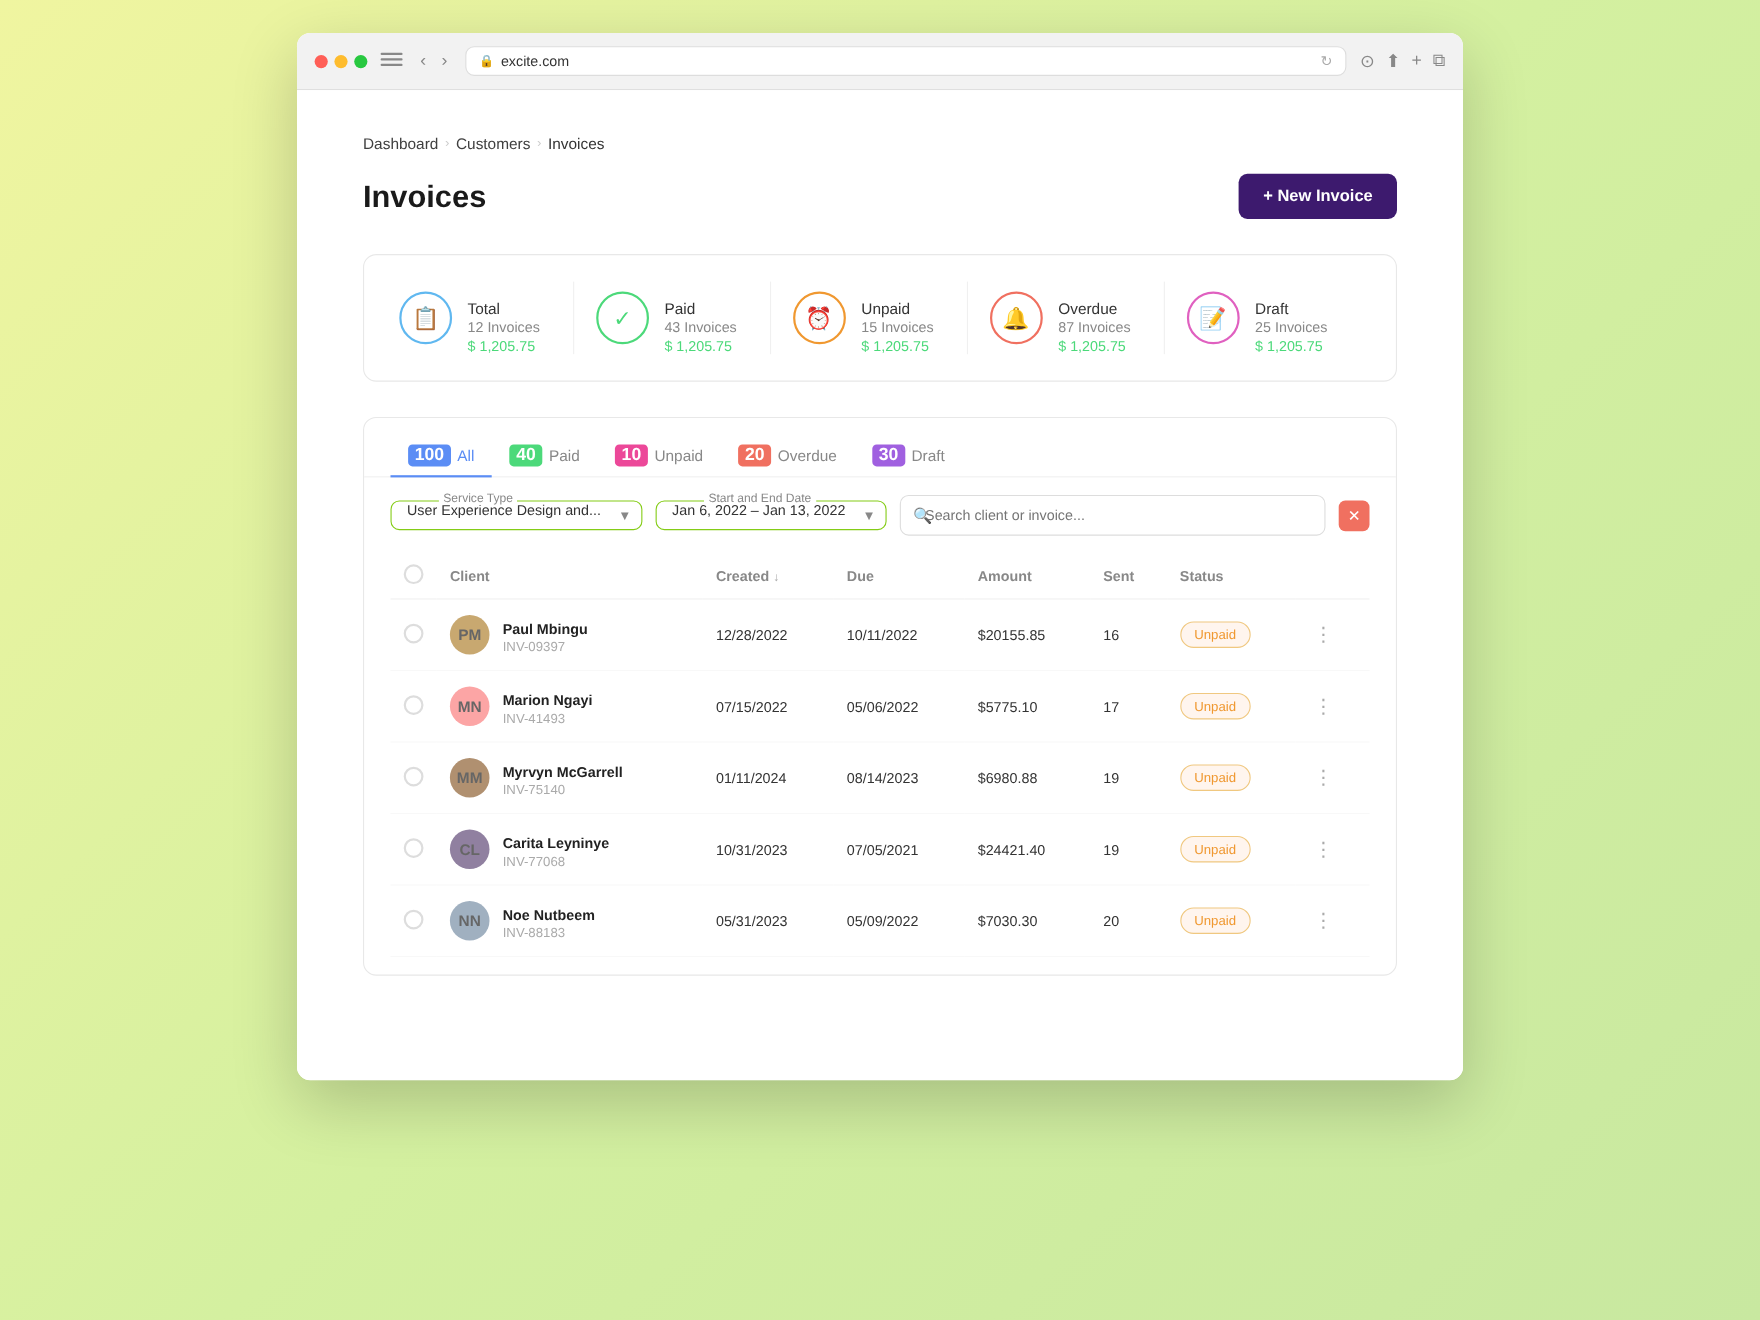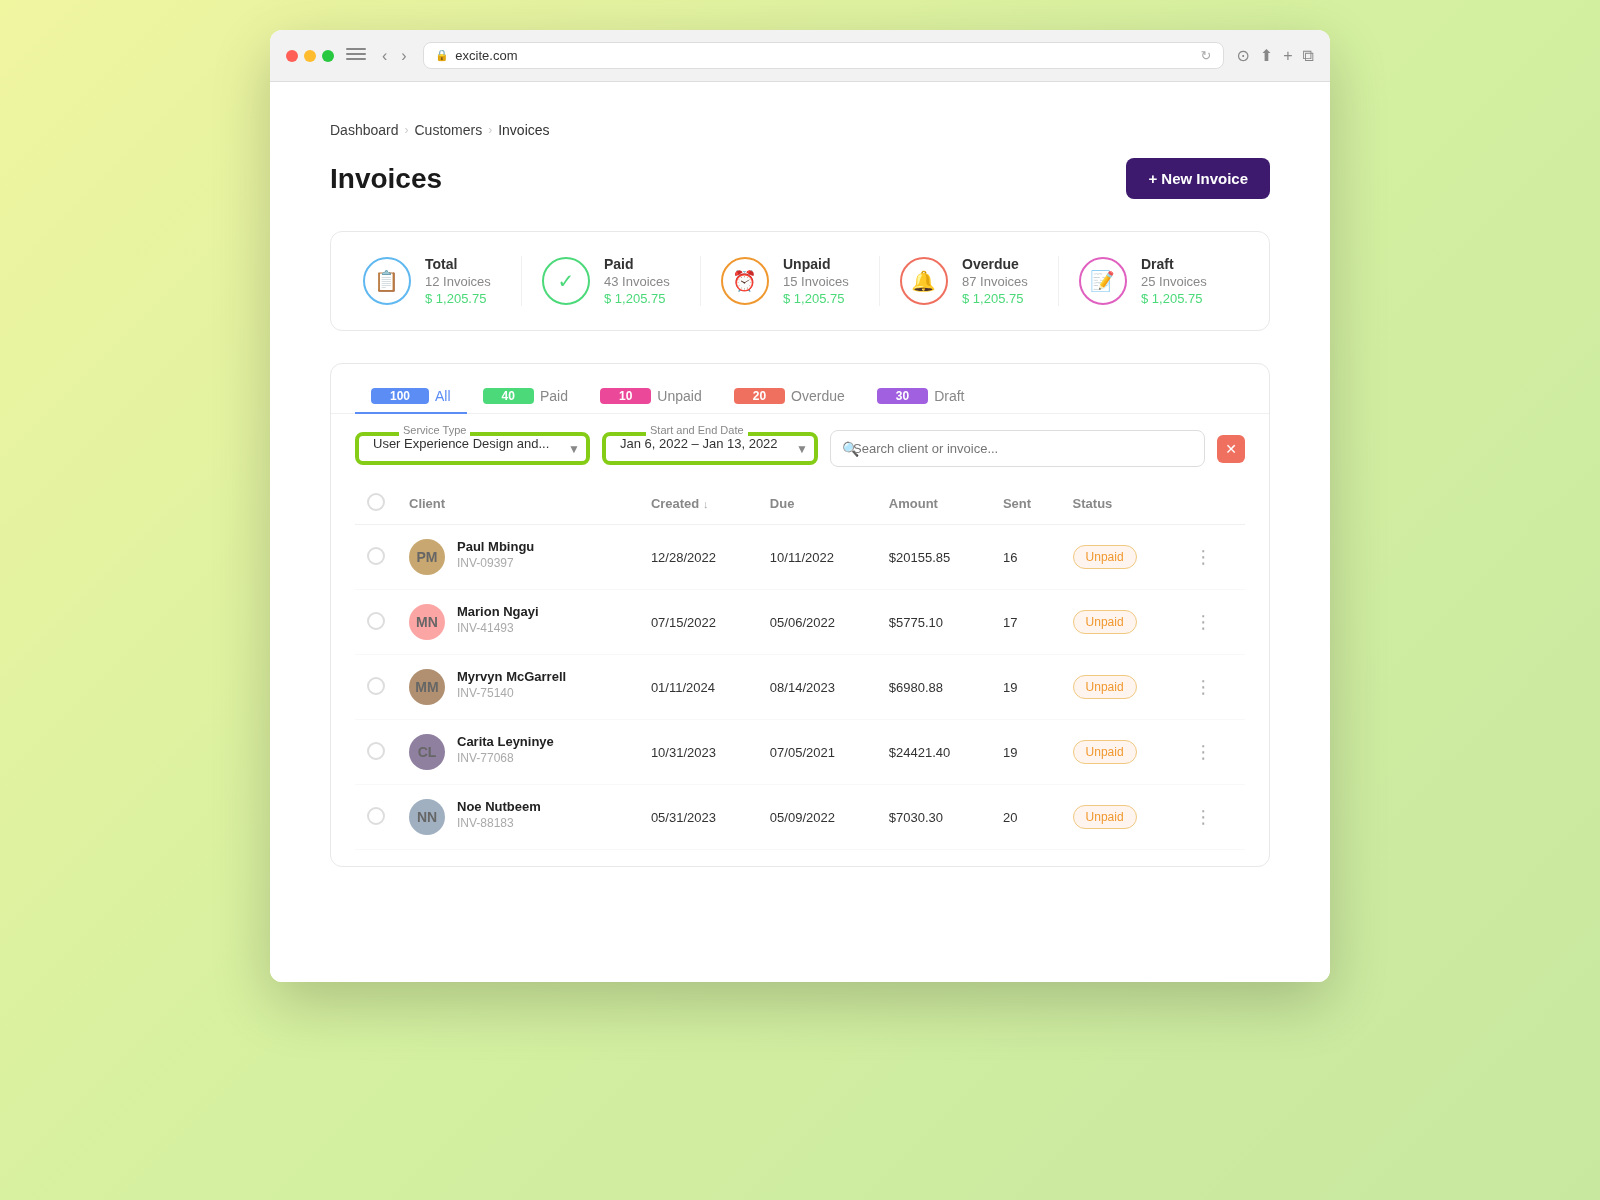--- a/index.html
+++ b/index.html
@@ -150,21 +150,21 @@
       display: flex; align-items: center; justify-content: center;
       font-size: 20px;
     }
     .stat-icon.blue { border: 2px solid #60b8f0; color: #60b8f0; }
     .stat-icon.green { border: 2px solid #4cd97a; color: #4cd97a; }
     .stat-icon.orange { border: 2px solid #f09830; color: #f09830; }
     .stat-icon.red { border: 2px solid #f07060; color: #f07060; }
     .stat-icon.pink { border: 2px solid #e060c0; color: #e060c0; }
 
     .stat-info { display: flex; flex-direction: column; gap: 2px; }
-    .stat-label { font-size: 14px; font-weight: 700; color: #333; }
+    .stat-label { font-size: 14px; font-weight: 400; color: #333; margin-top: 16px; }
     .stat-count { font-size: 13px; color: #888; }
     .stat-amount { font-size: 13px; color: #4cd97a; font-weight: 500; }
 
     
     .filter-tabs-container {
       background: white;
       border: 1px solid #e8e8e8;
       border-radius: 12px;
       padding: 0;
       margin-bottom: 0;
@@ -187,22 +187,22 @@
       font-size: 14px;
       color: #888;
       border-bottom: 2px solid transparent;
       margin-bottom: -1px;
     }
     .filter-tab.active { color: #5b8df5; border-bottom: 2px solid #5b8df5; }
     .filter-tab .tab-count {
       background: #5b8df5;
       color: white;
       border-radius: 4px;
-      padding: 1px 19px;
-      font-size: 12px;
+      padding: 1px 6px;
+      font-size: 16px;
       font-weight: 600;
     }
     .filter-tab.paid .tab-count { background: #4cd97a; }
     .filter-tab.unpaid .tab-count { background: #ec4899; }
     .filter-tab.overdue .tab-count { background: #f07060; }
     .filter-tab.draft .tab-count { background: #a060e0; }
 
     
     .filters-row {
       display: flex;
@@ -220,21 +220,21 @@
       position: absolute;
       top: -8px;
       left: 10px;
       background: white;
       padding: 0 4px;
       font-size: 11px;
       color: #888;
       margin-left: 34px;
     }
     .filter-select {
-      border: 4px solid #84cc16;
+      border: 1px solid #84cc16;
       border-radius: 8px;
       padding: 0 36px 10px 14px;
       font-size: 13px;
       color: #333;
       background: white;
       cursor: pointer;
       appearance: none;
       min-width: 200px;
     }
     .filter-select-chevron {
@@ -308,21 +308,21 @@
       width: 18px; height: 18px;
       border-radius: 50%;
       border: 2px solid #ddd;
       background: white;
       cursor: pointer;
       appearance: none;
     }
 
     .client-cell {
       display: flex;
-      align-items: flex-start;
+      align-items: flex-end;
       gap: 12px;
     }
 
     .client-avatar {
       width: 36px; height: 36px;
       border-radius: 50%;
       overflow: hidden;
       background: #e0e0e0;
       flex-shrink: 0;
       display: flex; align-items: center; justify-content: center;

